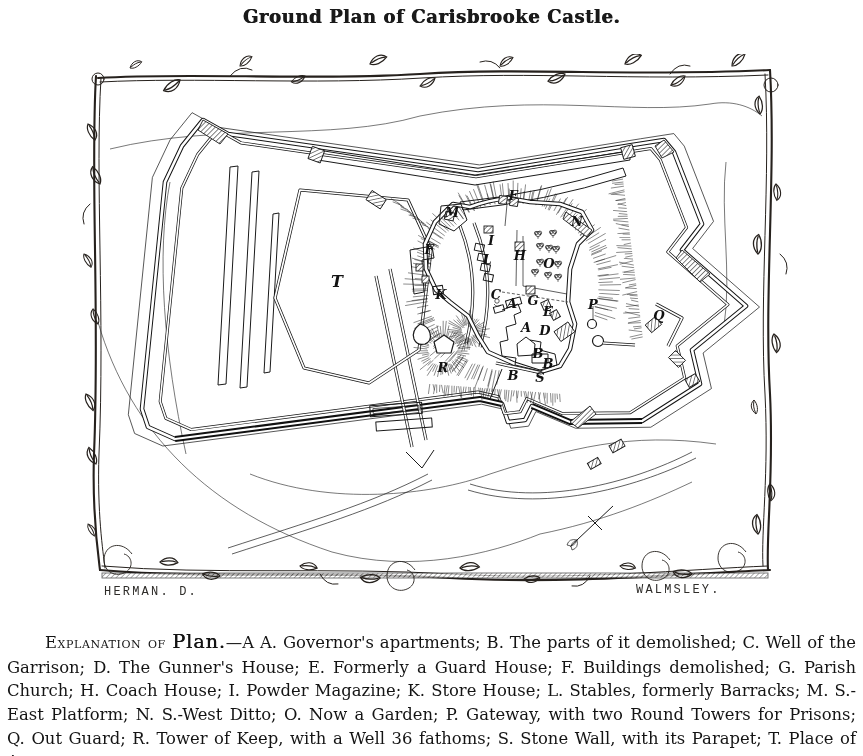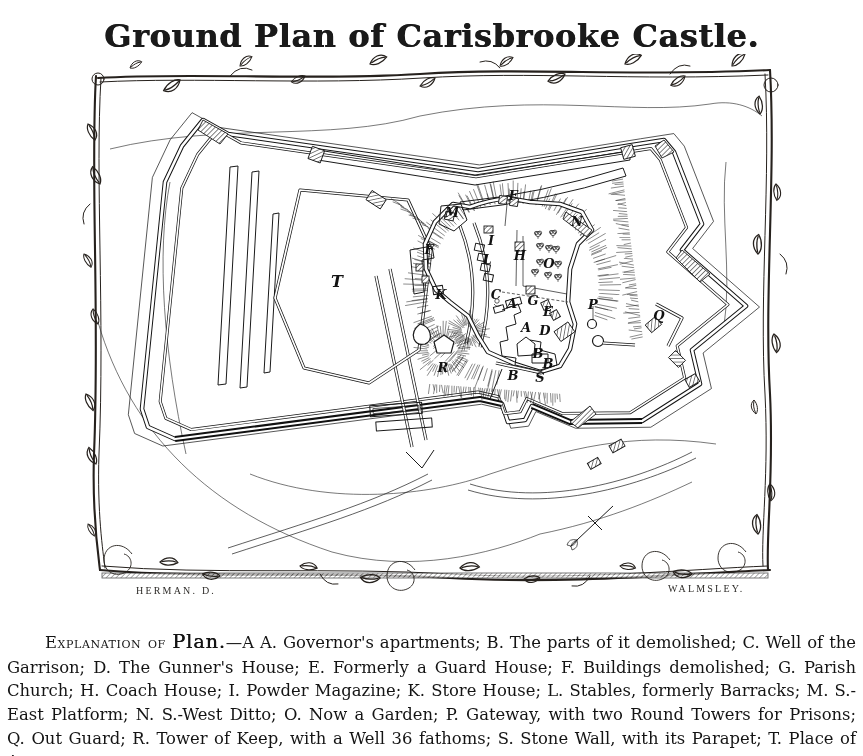--- a/index.html
+++ b/index.html
@@ -2,36 +2,36 @@
 <html><head>
 <meta charset="utf-8">
 <style>
   html,body{margin:0;padding:0}
   body{
     width:863px;height:756px;position:relative;overflow:hidden;
     background:#ffffff;color:#1a1a1a;
     font-family:"DejaVu Serif","Liberation Serif",serif;
   }
   .title{
-    position:absolute;top:17px;left:0;width:100%;text-align:center;
-    font-size:32px;font-weight:bold;letter-spacing:.6px;
+    position:absolute;top:6px;left:0;width:100%;text-align:center;
+    font-size:18px;font-weight:bold;letter-spacing:.6px;
     text-shadow:.6px 0 0 #1a1a1a;
   }
   .engraving{position:absolute;left:70px;top:54px;width:735px;height:550px}
   .engraving svg{position:absolute;left:0;top:0;width:735px;height:550px}
   .map-label{
     position:absolute;transform:translate(-50%,-50%);
     font-family:"DejaVu Serif","Liberation Serif",serif;
     font-style:italic;font-weight:bold;font-size:13px;color:#121212;
     white-space:nowrap;line-height:1;
   }
   .map-label.big{font-size:16px}
   .credit{
-    position:absolute;font-family:Liberation Serif, serif;
-    font-size:10px;letter-spacing:2.2px;color:#2e2c29;white-space:nowrap;margin-left:32px;
+    position:absolute;font-family:Liberation Mono, monospace;
+    font-size:12px;letter-spacing:2.2px;color:#2e2c29;white-space:nowrap;
   }
   #credit-left{left:34px;top:531px}
   #credit-right{left:566px;top:529px}
   .explanation{
     position:absolute;top:612px;left:0;width:863px;box-sizing:border-box;
     padding:0 7px;font-size:16.4px;line-height:1.44;text-align:justify;
     text-indent:38px;color:#141414;
   }
   .exp-head{font-variant:small-caps;letter-spacing:.6px}
   .plan-word{font-weight:normal;font-size:19px;letter-spacing:1px;text-shadow:.4px 0 0 #141414}

